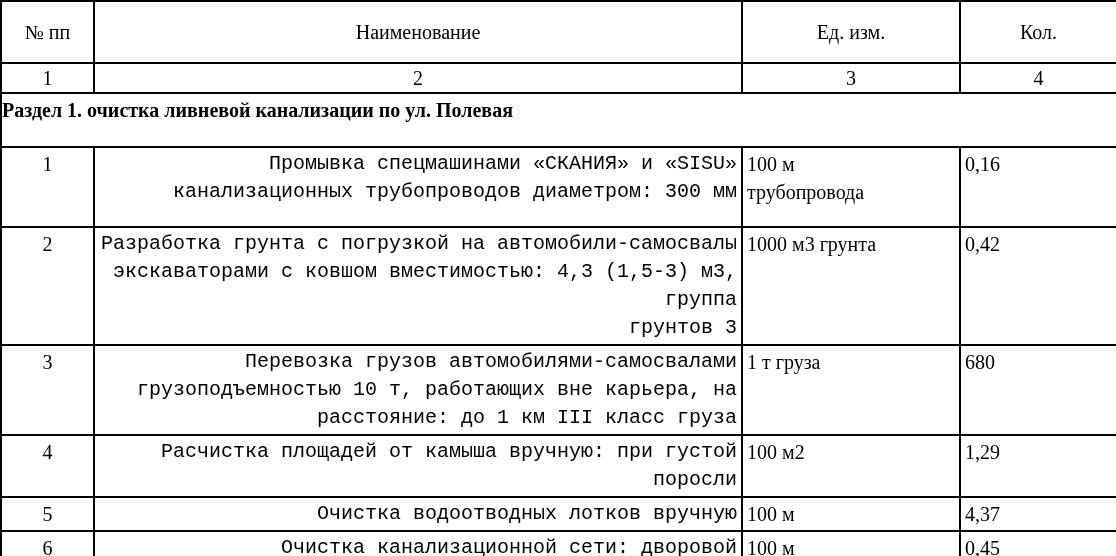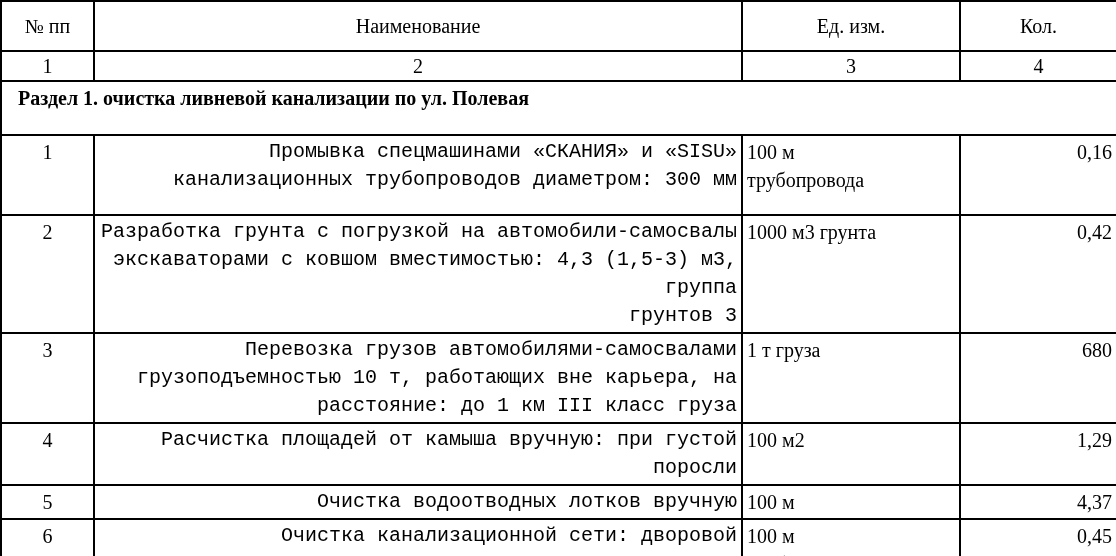--- a/index.html
+++ b/index.html
@@ -26,40 +26,40 @@
     font-size: 20px;
     line-height: 28px;
     font-weight: normal;
     vertical-align: top;
     overflow: hidden;
   }
   
   tr.header-row th {
     vertical-align: middle;
     text-align: center;
-    padding: 4px 2px;
+    padding: 16px 2px;
   }
   tr.colnum-row td {
     vertical-align: middle;
     text-align: center;
     padding: 0 2px;
   }
   
   tr.section-row td {
     font-weight: bold;
     font-size: 20px;
     text-align: left;
-    padding: 2px 6px 2px 16px;
+    padding: 2px 6px 2px 0;
     vertical-align: top;
   }
   
   td.c-num  { text-align: center; }
   td.c-name { text-align: right; padding-left: 13px; padding-right: 6px; white-space: pre-line; font-family: Liberation Mono, monospace; }
   td.c-unit { text-align: left; white-space: pre-line; }
-  td.c-qty  { text-align: right; padding-right: 8px; }
+  td.c-qty  { padding-right: 8px; }
   
   tr:last-child td { border-bottom: none; }
 </style>
 </head>
 <body>
 
 <table class="doc-table">
   <colgroup>
     <col style="width:93px">
     <col style="width:648px">

